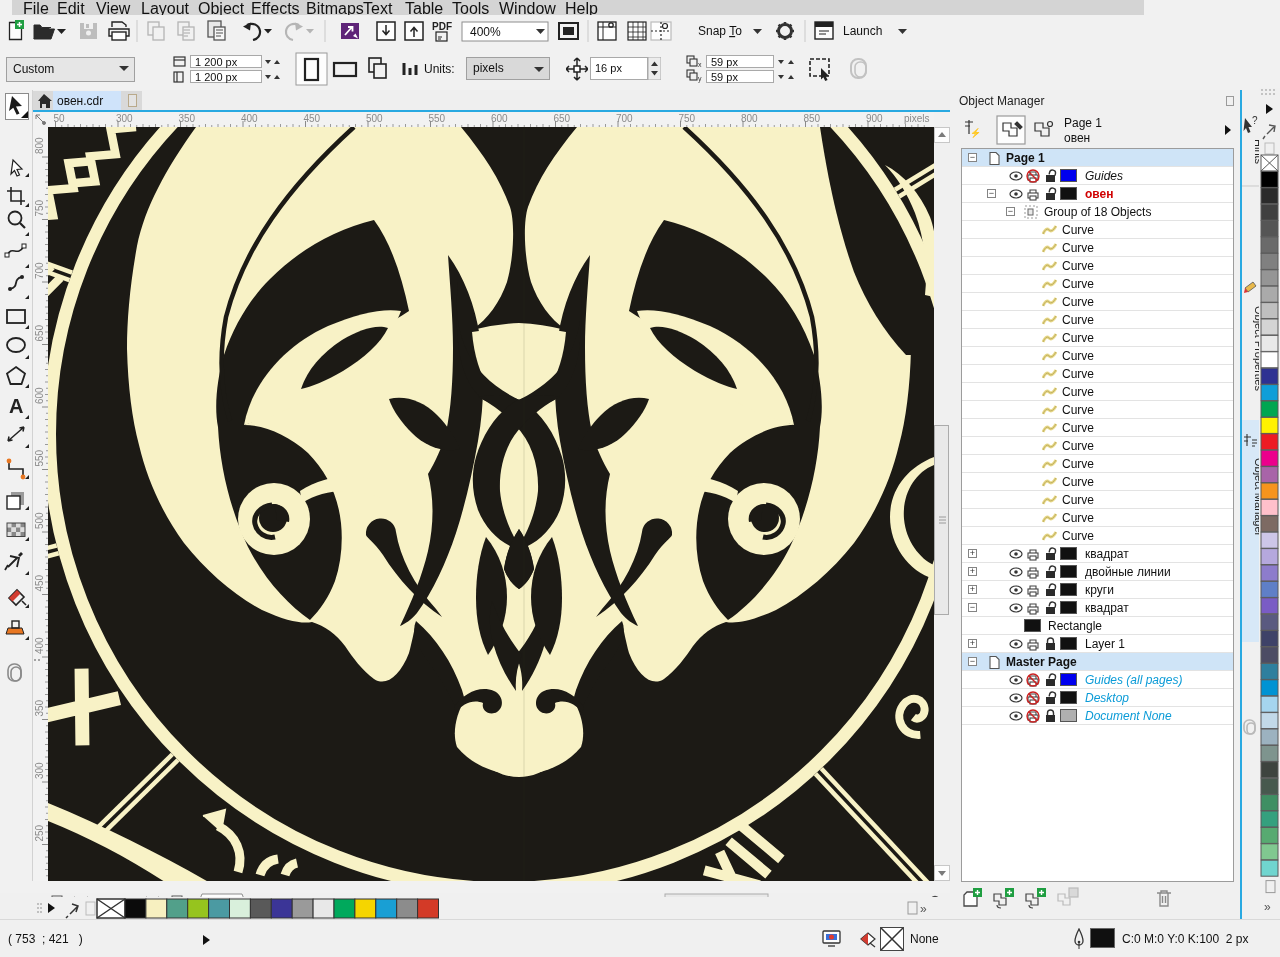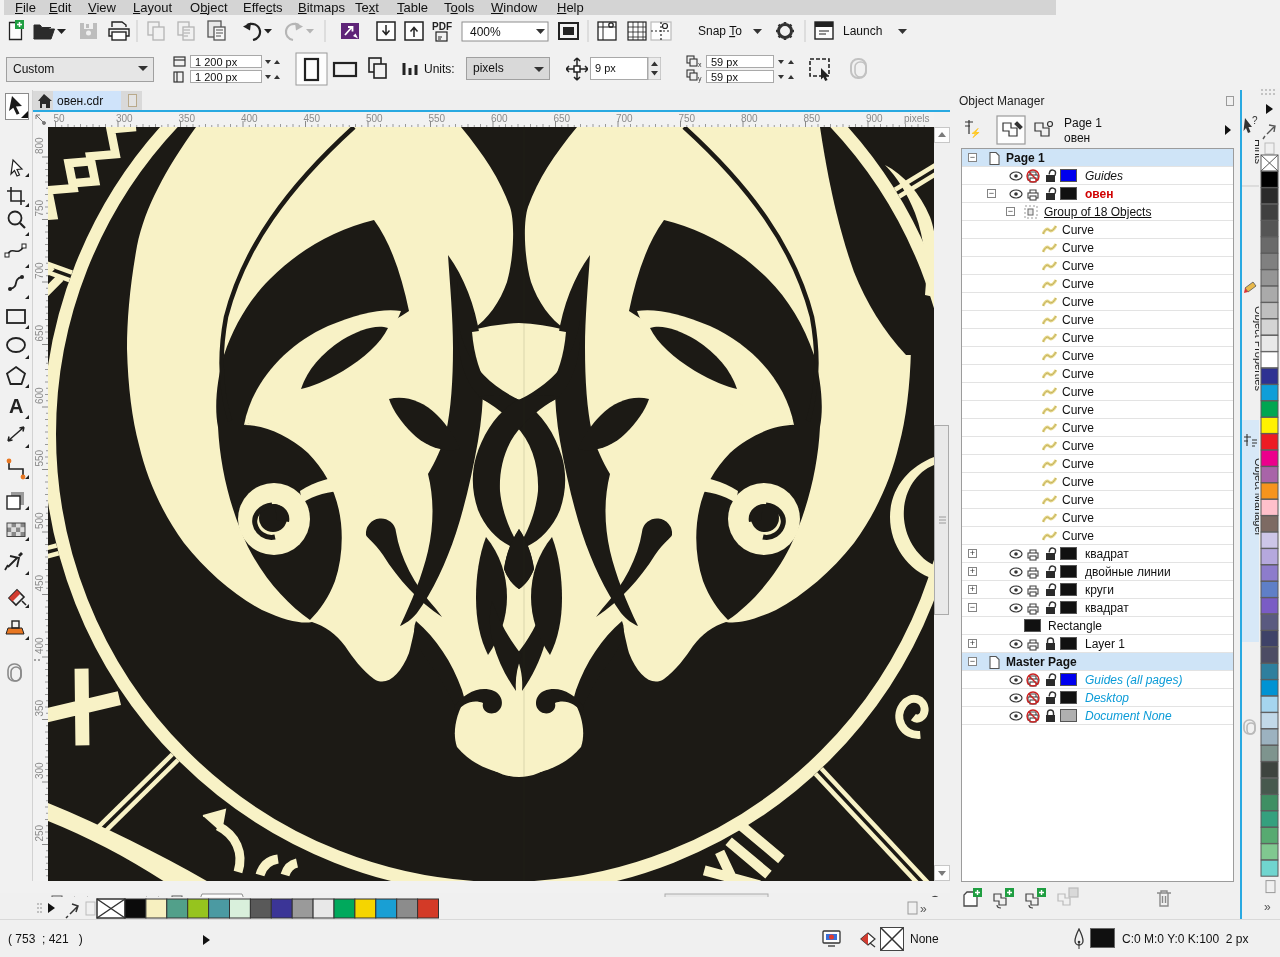--- a/index.html
+++ b/index.html
@@ -1,20 +1,20 @@
 <!DOCTYPE html>
 <html><head>
 <meta charset="utf-8">
 <style>
   * { margin:0; padding:0; box-sizing:border-box; }
   html,body { width:1280px; height:957px; overflow:hidden; font-family:"Liberation Sans", sans-serif; }
   body { position:relative; background:#f1f1f1; }
   .abs { position:absolute; }
   
-  #menubar { left:4px; top:0; width:1052px; height:15px; background:#d4d4d4; font-size:13px; color:#111; }
+  #menubar { left:12px; top:0; width:1132px; height:15px; background:#d4d4d4; font-size:16px; color:#111; }
   #menubar span { position:absolute; top:0px; }
   #menubar u { text-decoration:underline; }
   
   #toolbar { left:0; top:15px; width:1280px; height:32px; background:#f1f1f1; }
   
   #propbar { left:0; top:47px; width:1280px; height:43px; background:#f1f1f1; }
   .field { position:absolute; background:#fff; border:1px solid #a9a9a9; font-size:11px; color:#111; padding-left:4px; line-height:12px; }
   .combo { position:absolute; background:#fff; border:1px solid #a0a0a0; font-size:12px; color:#111; }
   
   #tabbar { left:0; top:90px; width:1280px; height:21px; background:#efefef; }
@@ -162,21 +162,21 @@
 
     <rect x="815" y="7" width="18" height="17" fill="#fdfdfd" stroke="#222" stroke-width="1.4"></rect>
     <rect x="815" y="7" width="18" height="5" fill="#222"></rect>
     <path d="M819 16 h10 M819 19 h7" stroke="#222"></path>
     <text x="843" y="20" font-size="12" fill="#111" font-family="Liberation Sans">Launch</text>
     <path d="M898 14 l4.5 5 l4.5-5 z" fill="#333"></path>
   </svg>
 </div>
 
 <div id="propbar" class="abs">
-  <div class="combo" style="left:6px; top:10px; width:148px; height:25px; line-height:23px; padding-left:6px; background:#e6e6e6;">Custom
+  <div class="combo" style="left:6px; top:10px; width:129px; height:25px; line-height:23px; padding-left:6px; background:#e6e6e6;">Custom
     <svg class="abs" style="right:3px; top:3px;" width="14" height="14">
         <path d="M2 5 l5 5 l5-5 z" fill="#333"></path>
       </svg>
   </div>
   <svg class="abs" style="left:172px; top:9px;" width="16" height="27">
     <g fill="none" stroke="#333" stroke-width="1.2">
       <rect x="2" y="1" width="11" height="9"></rect>
         <path d="M2 4 h11"></path>
       <rect x="2" y="16" width="9" height="10"></rect>
         <path d="M5 16 v10"></path>
@@ -209,21 +209,21 @@
     <svg class="abs" style="right:3px; top:4px;" width="14" height="14">
         <path d="M2 5 l5 5 l5-5 z" fill="#333"></path>
       </svg>
   </div>
   <svg class="abs" style="left:566px; top:9px;" width="22" height="26">
     <g stroke="#222" stroke-width="1.5" fill="none">
         <path d="M11 2 v22 M0 13 h22 M11 2 l-3 3 M11 2 l3 3 M11 24 l-3-3 M11 24 l3-3 M0 13 l3-3 M0 13 l3 3 M22 13 l-3-3 M22 13 l-3 3"></path>
         <rect x="8" y="10" width="6" height="6" fill="#fff"></rect>
       </g>
   </svg>
-  <div class="field" style="left:590px; top:10px; width:58px; height:23px; line-height:20px;">9 px</div>
+  <div class="field" style="left:590px; top:10px; width:58px; height:23px; line-height:20px;">16 px</div>
   <svg class="abs" style="left:648px; top:10px;" width="13" height="23">
     <rect x="0" y="0" width="13" height="23" fill="#ececec" stroke="#a9a9a9" stroke-width="1"></rect>
     <path d="M3 9 l3.5-4.5 L10 9 z M3 14 l3.5 4.5 L10 14 z" fill="#333"></path>
   </svg>
   <svg class="abs" style="left:686px; top:8px;" width="18" height="28">
     <g fill="none" stroke="#333" stroke-width="1.1">
       <rect x="1" y="1" width="7" height="7"></rect>
         <rect x="4" y="4" width="7" height="7" fill="#f1f1f1"></rect>
       <text x="12" y="12" font-size="7" fill="#333" stroke="none" font-family="Liberation Sans">x</text>
       <rect x="1" y="15" width="7" height="7"></rect>
@@ -954,21 +954,21 @@
         </svg>
         <div class="tico" style="left:98px; top:2px; width:17px; height:13px; background:#111; border:1px solid #555;"></div>
         <b style="position:absolute; left:123px; top:2px; color:#d00000;">овен</b>
       </div>
       <div class="trow" style="top:54px">
         <div class="pm" style="left:44px; top:4px;">−</div>
         <svg class="tico" style="left:62px;top:2px" width="14" height="14">
           <rect x="1" y="1" width="12" height="12" fill="none" stroke="#999" stroke-dasharray="2 2"></rect>
           <rect x="4" y="4" width="5" height="6" fill="#e9e9e9" stroke="#666"></rect>
         </svg>
-        <span style="position:absolute; left:82px; top:2px;text-decoration:underline;">Group of 18 Objects</span>
+        <span style="position:absolute; left:82px; top:2px;">Group of 18 Objects</span>
       </div>
       <div class="trow" style="top:72px">
         <svg class="tico" style="left:80px;top:4px" width="15" height="11">
           <path d="M1 9 q3-7 6-4 t7-4" fill="none" stroke="#e8d98a" stroke-width="3"></path>
           <path d="M1 9 q3-7 6-4 t7-4" fill="none" stroke="#bfae5e" stroke-width="1"></path>
         </svg>
         <span style="position:absolute; left:100px; top:2px;">Curve</span>
       </div>
       <div class="trow" style="top:90px">
         <svg class="tico" style="left:80px;top:4px" width="15" height="11">

